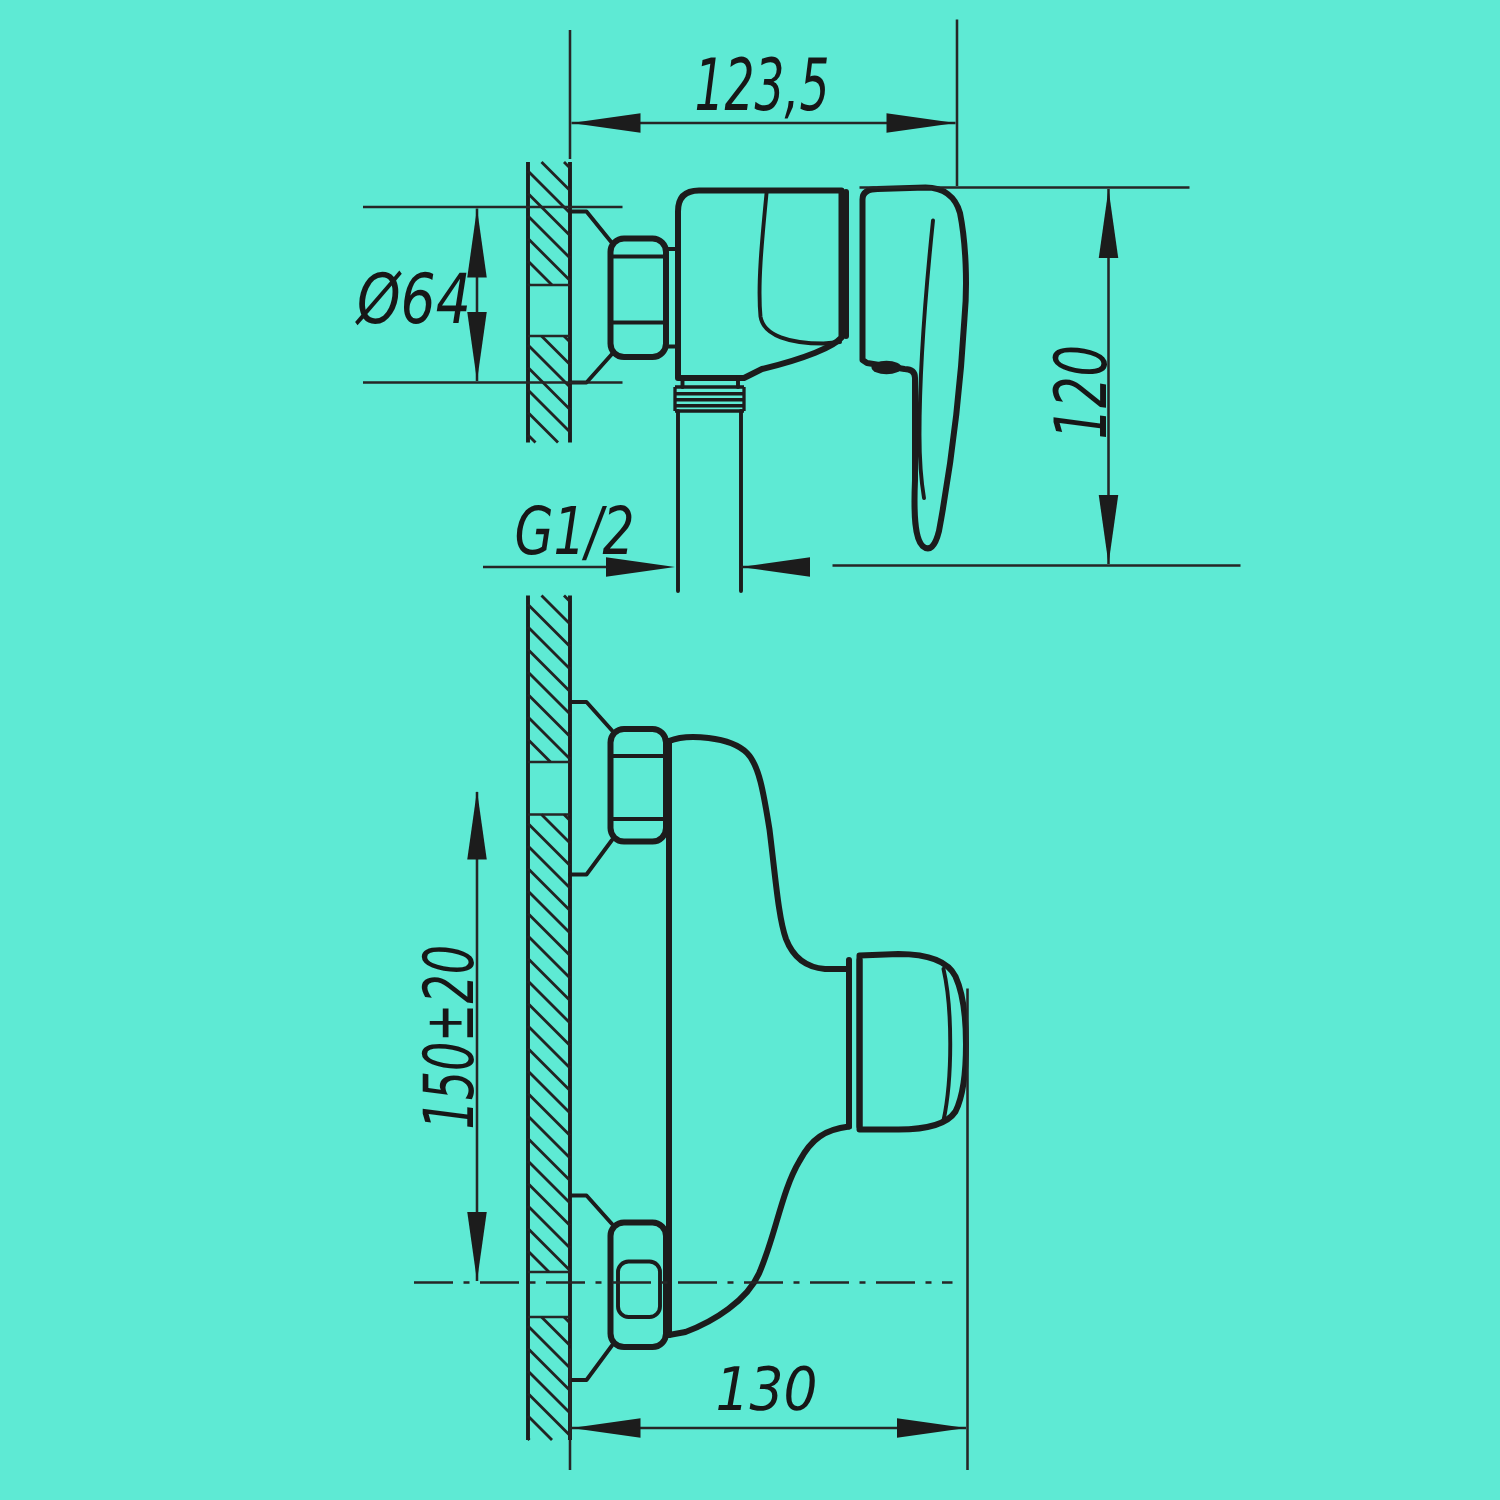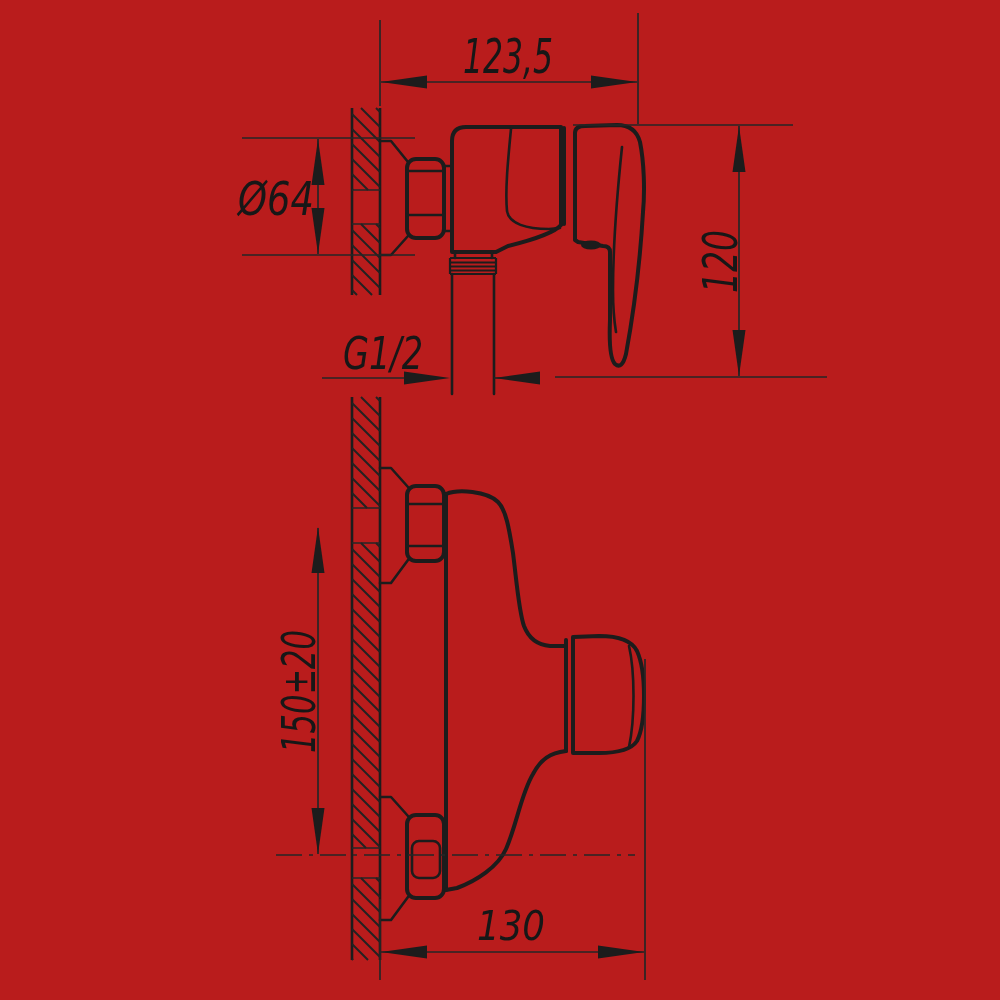--- a/index.html
+++ b/index.html
@@ -1,16 +1,16 @@
 <!DOCTYPE html>
 <html><head>
 <meta charset="utf-8">
 <style>
   html,body{margin:0;padding:0;background:#ffffff;}
-  .stage{width:1000px;height:1000px;position:relative;background:#b91c1c;overflow:hidden;}
+  .stage{width:1000px;height:1000px;position:relative;background:#5eead4;overflow:hidden;}
   svg{display:block;}
   .outline{stroke:#1c1c1c;fill:none;stroke-width:4;stroke-linecap:round;stroke-linejoin:round;}
   .med{stroke:#1c1c1c;fill:none;stroke-width:2.6;stroke-linecap:round;stroke-linejoin:round;}
   .wallline{stroke:#1c1c1c;fill:none;stroke-width:2.6;}
   .thin{stroke:#262626;fill:none;stroke-width:1.7;}
   .thread{stroke:#1c1c1c;fill:none;stroke-width:2.2;}
   .hatch line{stroke:#222222;stroke-width:1.9;}
   .arrow{fill:#1c1c1c;stroke:none;}
   .dimtext{font-family:"DejaVu Sans", sans-serif;font-style:italic;fill:#171717;}
   .centerline{stroke:#262626;stroke-width:1.7;fill:none;stroke-dasharray:26 7 4 7;}

